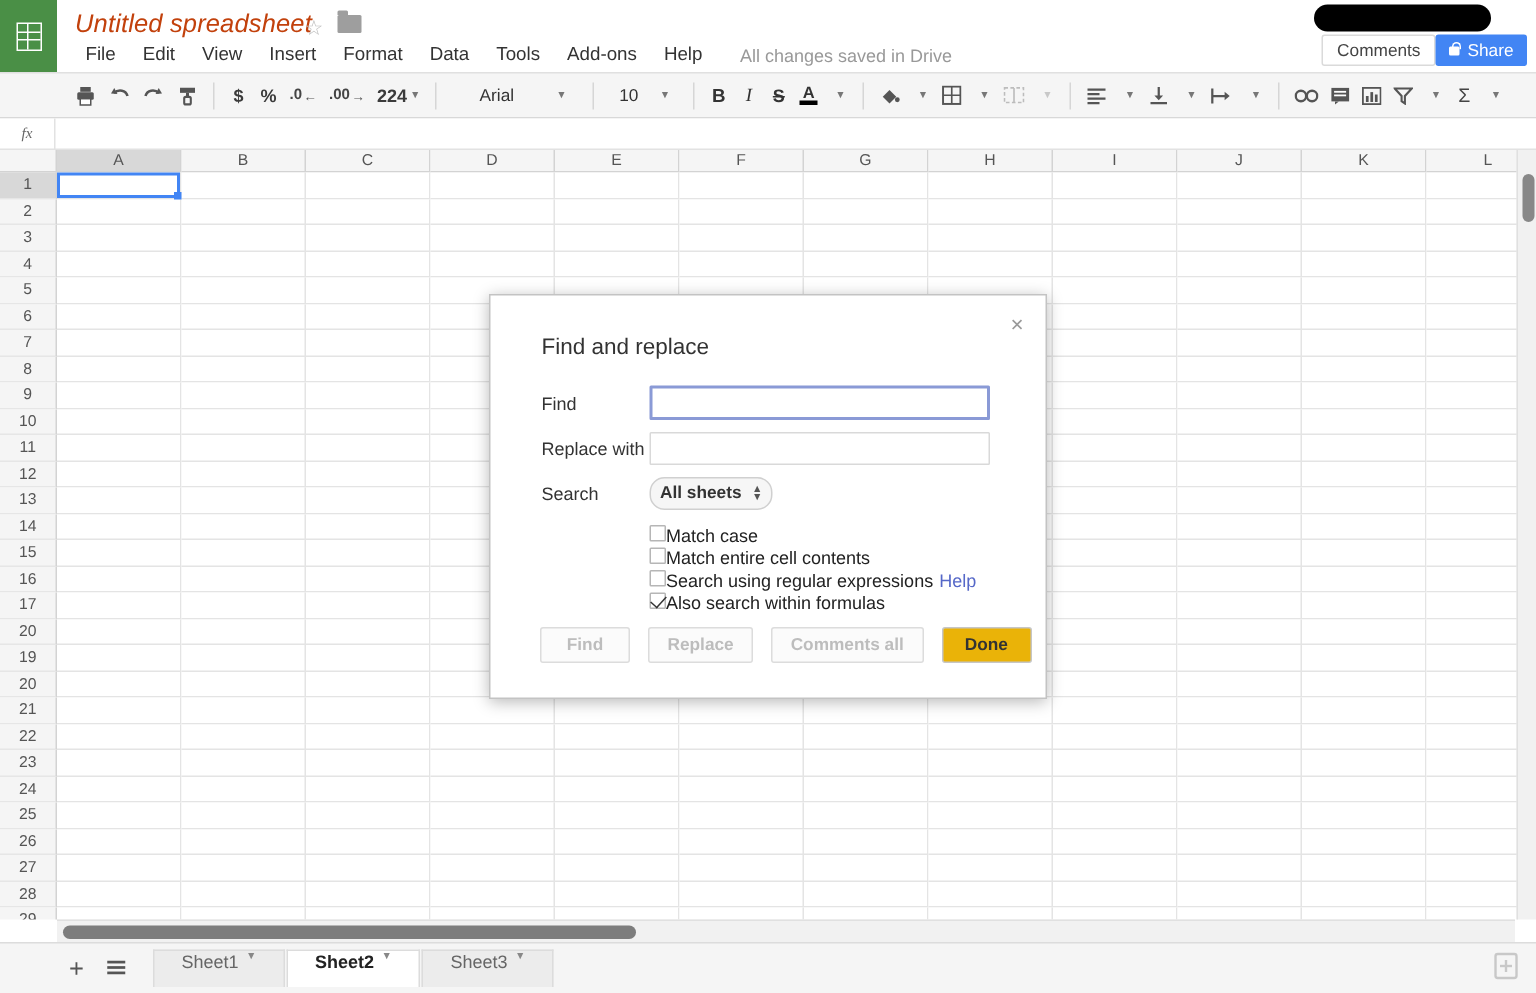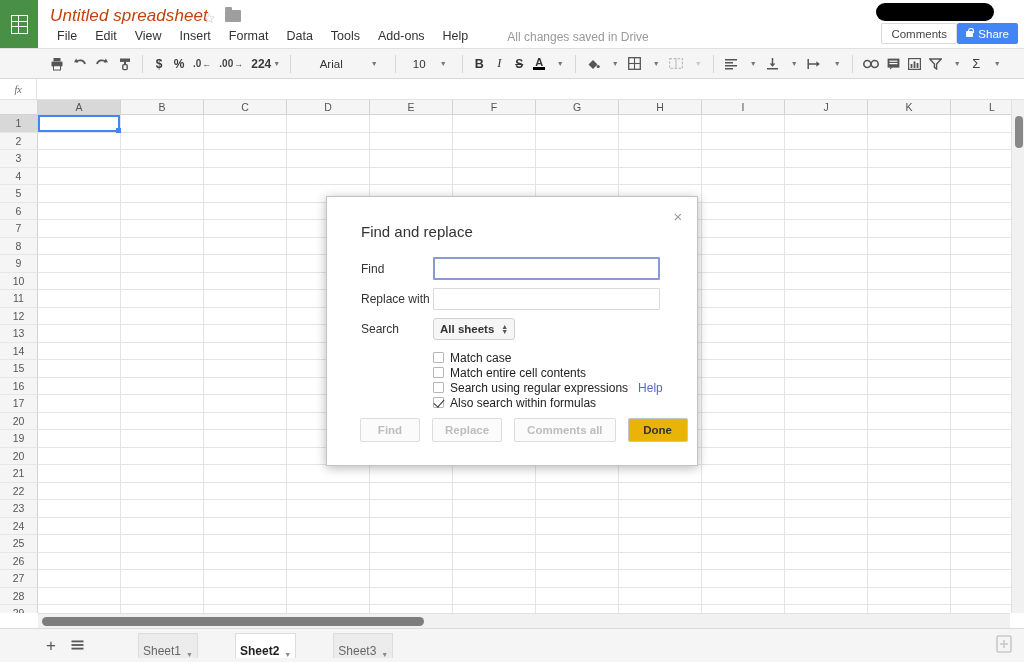--- a/index.html
+++ b/index.html
@@ -27,21 +27,21 @@
     position: absolute; left: 50px; top: 6px;
     font-size: 17px; color: #c2410c; font-style: italic; font-weight: normal;
     letter-spacing: .1px;
   }
   .star-icon { position: absolute; left: 203px; top: 10px; font-size: 14px; color: #bbb; }
   .folder-icon { position: absolute; left: 225px; top: 10px; width: 16px; height: 12px; background:#9e9e9e; border-radius:1px; }
   .folder-icon:before { content:""; position:absolute; left:0; top:-3px; width:7px; height:3px; background:#9e9e9e; border-radius:1px 1px 0 0; }
 
   .menubar { position: absolute; left: 48px; top: 29px; display: flex; gap: 0; align-items: center; }
   .menu-item { font-size: 12.5px; color: #333; padding: 0 9px; cursor: default; line-height: 15px; }
-  .save-status { font-size: 12px; color: #999; margin-left: 30px; }
+  .save-status { font-size: 12px; color: #999; margin-left: 16px; }
 
   .redact-bar { position: absolute; right: 30px; top: 3px; width: 118px; height: 18px; background: #000; border-radius: 9px; }
   .comments-btn {
     position: absolute; right: 67px; top: 23px; height: 21px;
     border: 1px solid #dadada; background: #fff; border-radius: 2px;
     font-size: 11.5px; color: #444; padding: 0 9px; display: flex; align-items: center;
   }
   .share-btn {
     position: absolute; right: 6px; top: 23px; height: 21px;
     background: #4285f4; border-radius: 2px; color: #fff; font-size: 11.5px;
@@ -110,22 +110,22 @@
   .hthumb { position: absolute; left: 4px; top: 3px; width: 382px; height: 9px; background: #7d7d7d; border-radius: 5px; }
 
   
   .sheetbar {
     position: absolute; left: 0; bottom: 0; width: 1024px; height: 34px;
     background: #f5f5f5; border-top: 1px solid #dcdcdc; display: flex; align-items: center; padding-left: 38px;
   }
   .sb-icon { width: 26px; height: 26px; display: flex; align-items: center; justify-content: center; color: #555; }
   .tabs { display: flex; align-items: center; margin-left: 12px; gap: 1px; }
   .tab {
-    height: 25px; display: flex; align-items: flex-end; gap: 5px; padding: 0 4px;
-    font-size: 12px; color: #666; background: #ececec; border: 1px solid #dcdcdc; border-bottom: none; margin-left: 36px;
+    height: 25px; display: flex; align-items: flex-start; gap: 5px; padding: 0 18px;
+    font-size: 12px; color: #666; background: #ececec; border: 1px solid #dcdcdc; border-bottom: none;
   }
   .tab.active { background: #fff; color: #222; font-weight: bold; }
   .tabcaret { font-size: 7px; color: #888; }
   .explore-btn { position: absolute; right: 8px; bottom: 6px; width: 22px; height: 22px; opacity: .35; }
 
   
   .dlg-shadow {
     position: absolute; left: 326px; top: 196px; width: 372px; height: 270px;
     background: #fff; border: 1px solid #c3c3c3; box-shadow: 0 2px 10px rgba(0,0,0,.28); z-index: 40;
   }
@@ -136,27 +136,27 @@
   .dlg-title { position: absolute; left: 34px; top: 26px; font-size: 15px; color: #333; }
   .dlg-body { position: absolute; left: 34px; top: 60px; width: 304px; }
   .frow { display: flex; align-items: center; margin-bottom: 8px; }
   .flabel { width: 72px; font-size: 12px; color: #333; }
   .finput {
     width: 227px; height: 22px; border: 1px solid #d9d9d9; background: #fff;
     font-size: 12px; padding: 0 4px; outline: none; border-radius: 1px;
   }
   .finput.focused { border: 2px solid #8a9ad6; height: 23px; }
   .select-box {
-    height: 22px; border: 1px solid #d0d0d0; background: #f6f6f6; border-radius: 3px;
+    height: 22px; border: 1px solid #d0d0d0; background: #f6f6f6; border-radius: 10px;
     font-size: 11.5px; color: #333; display: inline-flex; align-items: center; gap: 7px;
     padding: 0 6px; font-weight: bold;
   }
   .spinner { display: flex; flex-direction: column; align-items: center; line-height: 5px; font-size: 7px; color: #555; }
   .checks { margin-top: 10px; margin-left: 72px; }
-  .chkrow { display: flex; align-items: center; gap: 6px; height: 15px; margin-bottom: 0px; }
+  .chkrow { display: flex; align-items: flex-start; height: 15px; margin-bottom: 0px; }
   .chk { width: 11px; height: 11px; border: 1px solid #b6b6b6; background: #fff; position: relative; border-radius: 1px; }
   .chk.checked:after {
     content: ""; position: absolute; left: 2px; top: -1px; width: 5px; height: 9px;
     border: solid #333; border-width: 0 1.6px 1.6px 0; transform: rotate(42deg);
   }
   .chklabel { font-size: 12px; color: #222; }
   .help-link { font-size: 12px; color: #5668c8; margin-left: 4px; }
   .dlg-buttons { position: absolute; left: 360px; top: 418px; display: flex; gap: 12px; }
   .dbtn {
     height: 24px; min-width: 60px; padding: 0 12px; border: 1px solid #dcdcdc; background: #fbfbfb;

